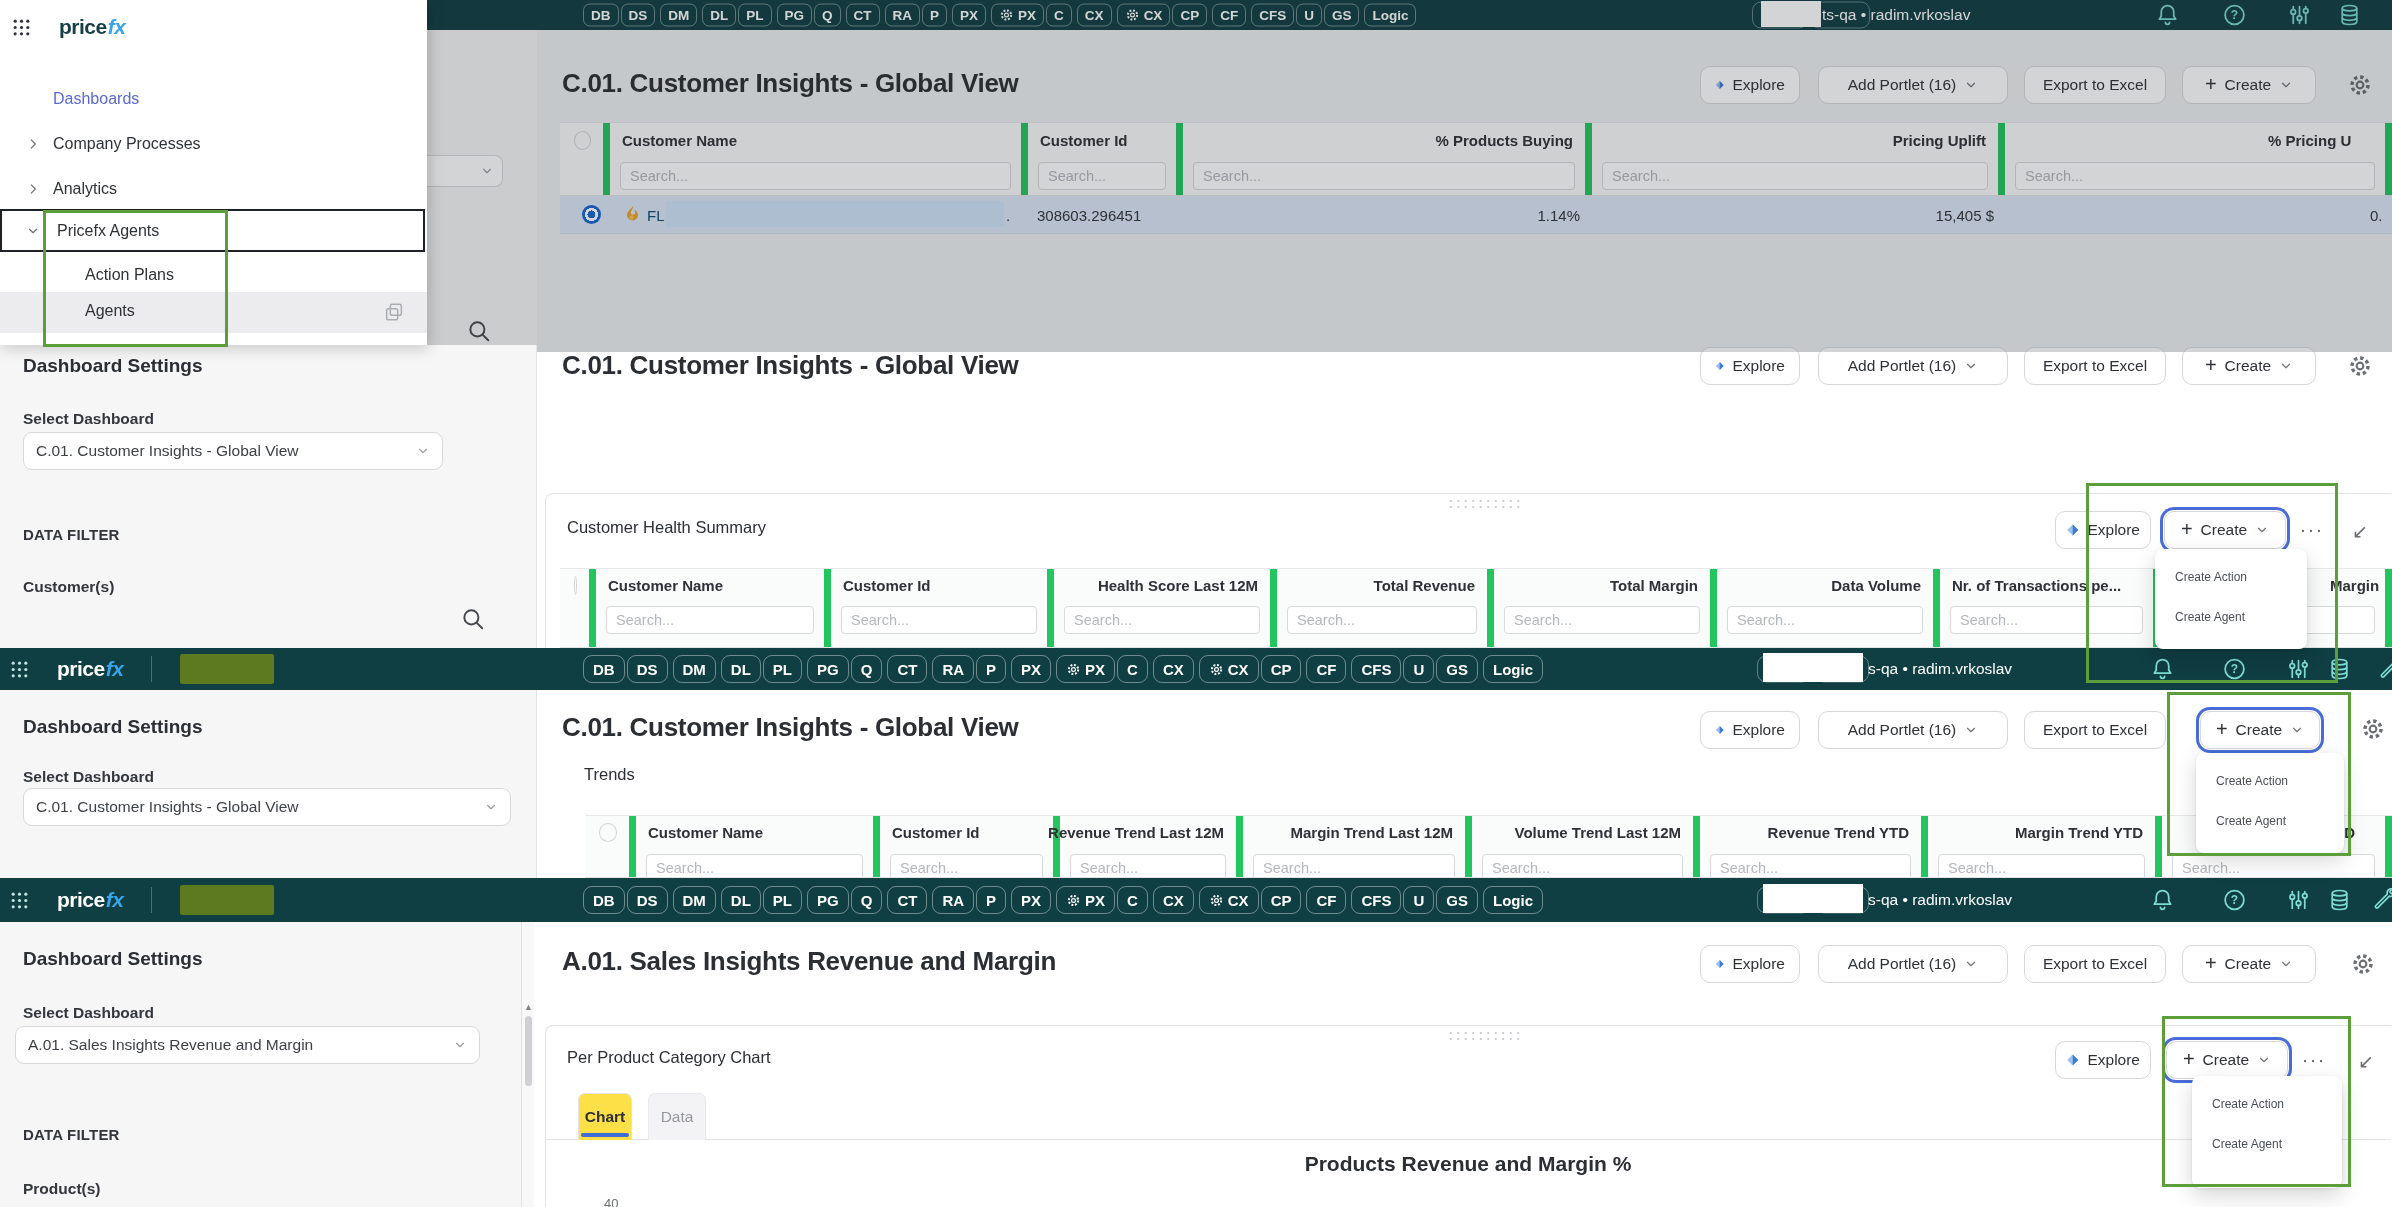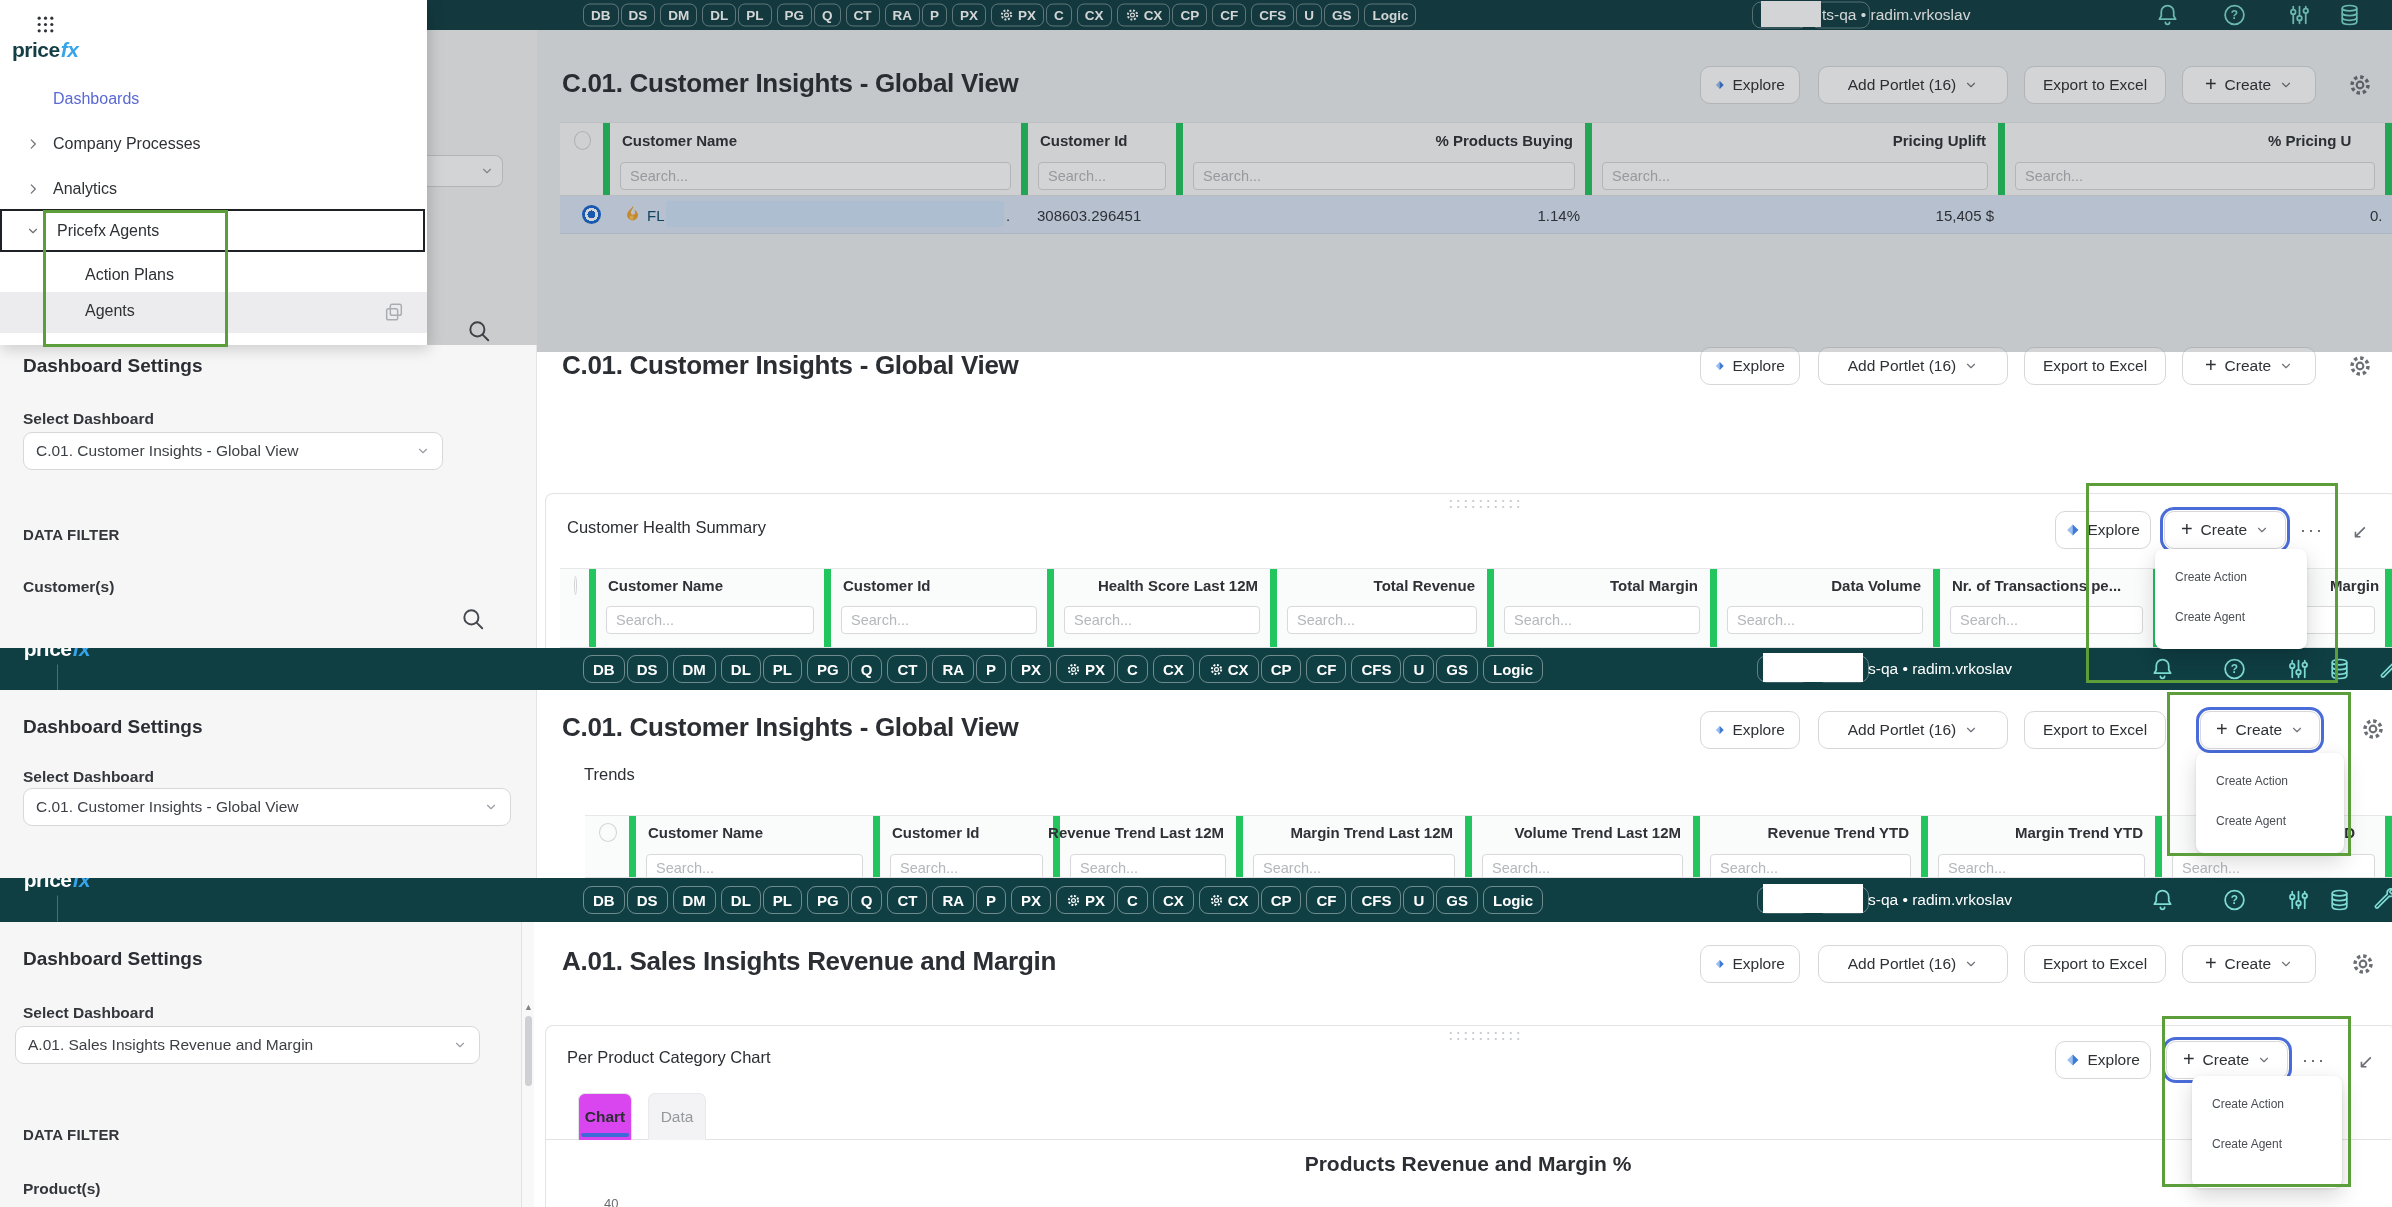--- a/index.html
+++ b/index.html
@@ -10,21 +10,21 @@
   #navA{top:0;height:30px;}
   #navC{top:648px;height:42px;}
   #navD{top:878px;height:44px;}
   .mods{position:absolute;left:578px;top:50%;transform:translateY(-50%);display:flex;align-items:center;}
   .navpill{flex:none;display:flex;align-items:center;gap:4px;height:28px;padding:0 9px;margin-left:5px;
            border:1.5px solid rgba(255,255,255,.40);border-radius:9px;color:#fff;font-weight:700;
            font-size:15px;box-sizing:border-box;white-space:nowrap;}
   #navA .navpill{height:23px;font-size:13.5px;border-radius:7px;padding:0 7px;}
   .navpill.gap{margin-left:2px;}
   .navpill .pgear{width:15px;height:15px;color:#fff;}
-  .nleft{position:absolute;left:10px;top:50%;transform:translateY(-50%);display:flex;align-items:center;gap:4px;flex-direction:column;}
+  .nleft{position:absolute;left:10px;top:50%;transform:translateY(-50%);display:flex;align-items:center;gap:28px;}
   .logo{font-size:21px;font-weight:700;color:#fff;letter-spacing:-.5px;white-space:nowrap;}
   .logo .fx{color:#38a4e9;font-style:italic;margin-left:1px;}
   .logo.dark{color:#143e44;}
   .vdiv{width:1px;height:26px;background:rgba(255,255,255,.25);}
   .redact-olive{width:94px;height:30px;background:#5e7a1e;border-radius:2px;}
   .nright{position:absolute;top:0;height:100%;left:1750px;width:642px;}
   .ghost{position:absolute;top:50%;transform:translateY(-50%);height:27px;
          border:1.5px solid rgba(255,255,255,.35);border-radius:9px;box-sizing:border-box;}
   .redact-white{position:absolute;background:#fff;z-index:2;}
   .nav-user{position:absolute;top:50%;transform:translateY(-50%);color:#fff;font-size:15.5px;white-space:nowrap;z-index:3;}
@@ -86,21 +86,21 @@
   #menuPanel{position:absolute;left:0;top:0;width:427px;height:345px;background:#fff;z-index:10;
              box-shadow:2px 4px 14px rgba(0,0,0,.18);}
   .mitem{position:absolute;font-size:16px;color:#2e3135;white-space:nowrap;}
   .mchev{position:absolute;width:14px;height:14px;color:#6b6e73;}
   #rowAgentsHl{position:absolute;left:0;top:209px;width:425px;height:43px;border:2px solid #1e2126;box-sizing:border-box;background:#fff;}
   #rowAgents{position:absolute;left:0;top:292px;width:427px;height:41px;background:#ececee;}
   .stackico{position:absolute;width:22px;height:22px;color:#a9acb1;}
   
   .tab{position:absolute;box-sizing:border-box;display:flex;align-items:center;justify-content:center;
        font-size:15.5px;border-radius:7px 7px 0 0;z-index:3;}
-  .tab.active{background:#d946ef;border:1px solid #e3e3e5;border-bottom:none;color:#2b2e33;font-weight:700;}
+  .tab.active{background:#fde047;border:1px solid #e3e3e5;border-bottom:none;color:#2b2e33;font-weight:700;}
   .tab.idle{background:#f3f3f5;border:1px solid #e9e9eb;border-bottom:none;color:#95989d;}
   .tabline{position:absolute;height:1px;background:#e3e3e5;z-index:2;}
   .tabunder{position:absolute;height:4px;background:#3d6bd8;z-index:4;border-radius:2px;}
   .charttitle{position:absolute;font-size:21px;font-weight:700;color:#2b2e33;text-align:center;z-index:2;}
   .tick{position:absolute;font-size:13px;color:#6a6d72;z-index:2;}
   
   #sbD{position:absolute;left:521px;top:922px;width:13px;height:285px;background:#f8f8f9;
        border-left:1px solid #e2e2e4;box-sizing:border-box;z-index:7;}
   #sbD .arr{position:absolute;left:2px;top:80px;font-size:9px;color:#7f8287;}
   #sbD .thumb{position:absolute;left:2.5px;top:94px;width:7px;height:70px;background:#cfd0d3;border-radius:4px;}

